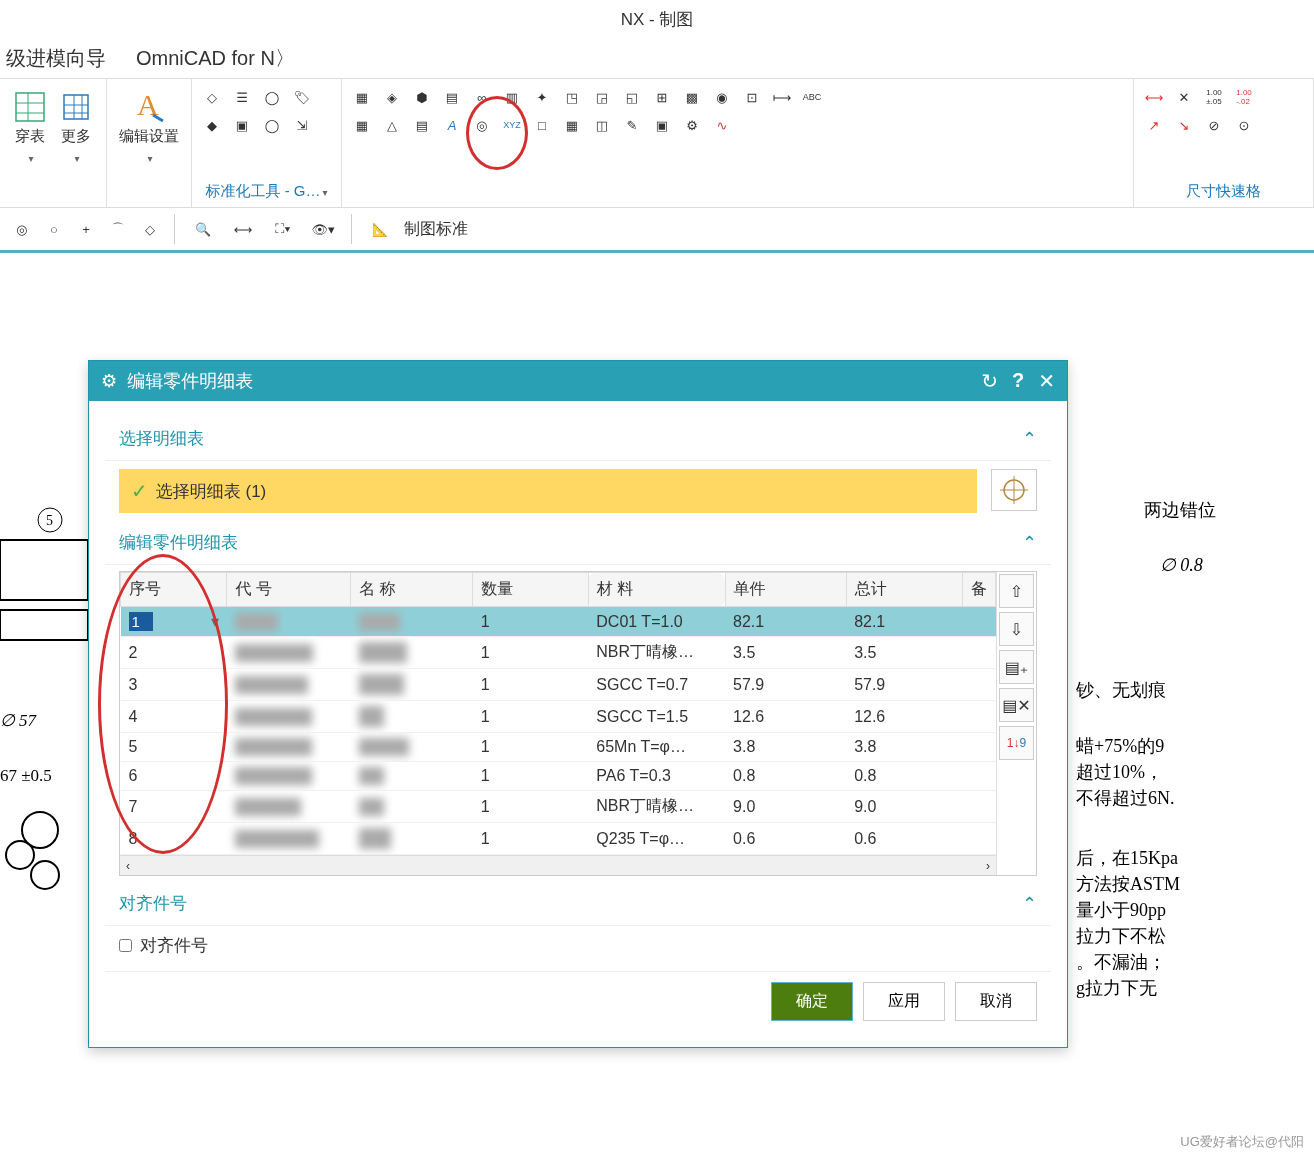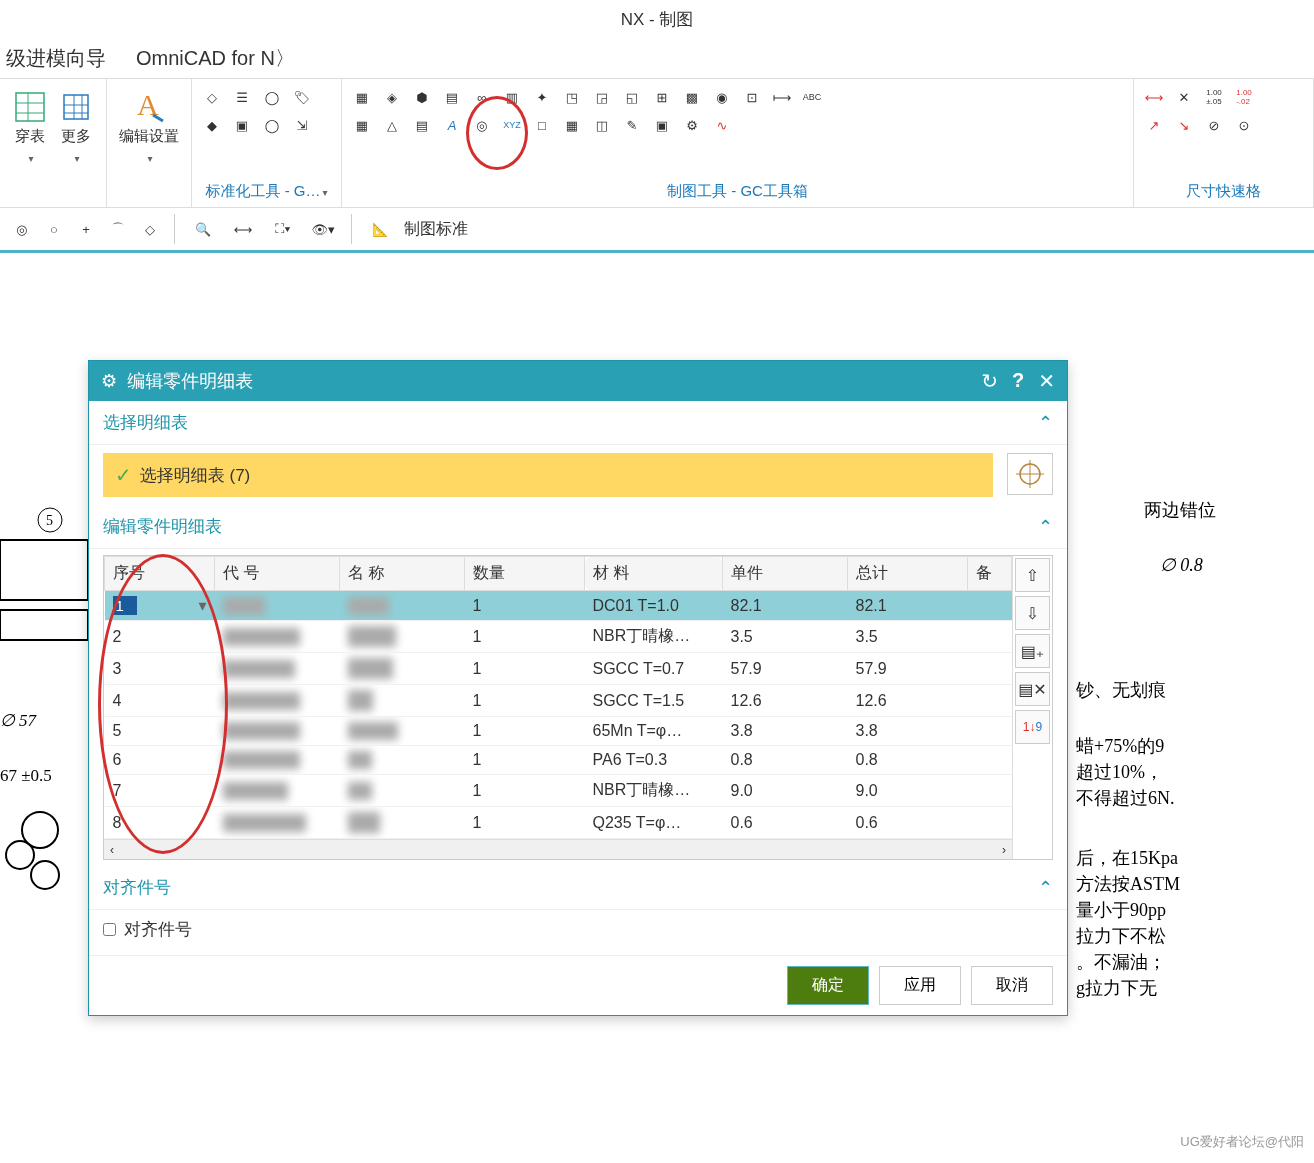--- a/index.html
+++ b/index.html
@@ -14,21 +14,21 @@
 .large-btn { display: flex; flex-direction: column; align-items: center; gap: 2px; cursor: pointer; padding: 2px; font-size: 15px; }
 .large-icon { width: 36px; height: 36px; display: flex; align-items: center; justify-content: center; }
 .ribbon-icons-small { display: flex; flex-wrap: wrap; gap: 6px; padding: 2px; }
 .small-icon { width: 24px; height: 24px; display: flex; align-items: center; justify-content: center; cursor: pointer; }
 .qat { display: flex; gap: 8px; padding: 6px 10px; border-bottom: 3px solid #4db3c4; align-items: center; }
 .qat-sep { width: 1px; height: 30px; background: #ccc; margin: 0 4px; }
 .dialog { position: absolute; left: 88px; top: 360px; width: 980px; background: #fff; border: 1px solid #1c94a9; box-shadow: 0 4px 12px rgba(0,0,0,0.2); }
 .dialog-title { background: #2aa0b5; color: #fff; display: flex; align-items: center; padding: 8px 12px; font-size: 18px; }
 .dialog-title-text { flex: 1; }
 .dialog-title-icons { display: flex; gap: 14px; }
-.dialog-body { padding: 0; }
+.dialog-body { padding: 16px; }
 .section-header { display: flex; justify-content: space-between; align-items: center; padding: 10px 14px; color: #1c94a9; font-size: 17px; border-bottom: 1px solid #eee; cursor: pointer; }
 .chevron-up { color: #1c94a9; font-size: 18px; }
 .selection-bar { margin: 8px 14px; display: flex; align-items: center; background: #ffd763; padding: 10px 12px; font-size: 17px; }
 .selection-bar .check { color: #4caf50; font-size: 20px; margin-right: 8px; }
 .selection-target { width: 46px; height: 42px; margin-left: 8px; border: 1px solid #ccc; display: flex; align-items: center; justify-content: center; color: #b8863f; font-size: 24px; }
 .table-wrap { margin: 6px 14px; border: 1px solid #ccc; position: relative; }
 .table-container { display: flex; }
 .table-main { flex: 1; overflow: hidden; }
 .data-table { width: 100%; border-collapse: collapse; font-size: 16px; }
 .data-table th { background: #f5f5f5; text-align: left; padding: 6px 8px; border: 1px solid #ddd; font-weight: normal; }
@@ -160,21 +160,20 @@
         <div class="small-icon" style="font-size:9px;color:#2a7abf;">XYZ</div>
         <div class="small-icon">□</div>
         <div class="small-icon">▦</div>
         <div class="small-icon">◫</div>
         <div class="small-icon">✎</div>
         <div class="small-icon">▣</div>
         <div class="small-icon">⚙</div>
         <div class="small-icon" style="color:#d33;">∿</div>
       </div>
     </div>
-    <div class="ribbon-group-label">制图工具 - GC工具箱</div>
   </div>
 
   <div class="ribbon-group" style="min-width:180px;">
     <div>
       <div class="ribbon-icons-small">
         <div class="small-icon" style="color:#d33;">⟷</div>
         <div class="small-icon">✕</div>
         <div class="small-icon" style="font-size:8px;">1.00<br>±.05</div>
         <div class="small-icon" style="font-size:8px;color:#d33;">1.00<br>-.02</div>
       </div>
@@ -242,21 +241,21 @@
     </div>
   </div>
   <div class="dialog-body">
     <div class="section-header">
       <span>选择明细表</span>
       <span class="chevron-up">⌃</span>
     </div>
     <div style="display:flex;align-items:stretch;">
       <div class="selection-bar" style="flex:1;">
         <span class="check">✓</span>
-        <span>选择明细表 (7)</span>
+        <span>选择明细表 (1)</span>
       </div>
       <div class="selection-target" style="margin:8px 14px 8px 0;">
         <svg width="28" height="28">
             <circle cx="14" cy="14" r="10" fill="none" stroke="#b8863f" stroke-width="1.5"></circle>
             <line x1="14" y1="0" x2="14" y2="28" stroke="#b8863f"></line>
             <line x1="0" y1="14" x2="28" y2="14" stroke="#b8863f"></line>
           </svg>
       </div>
     </div>
 

